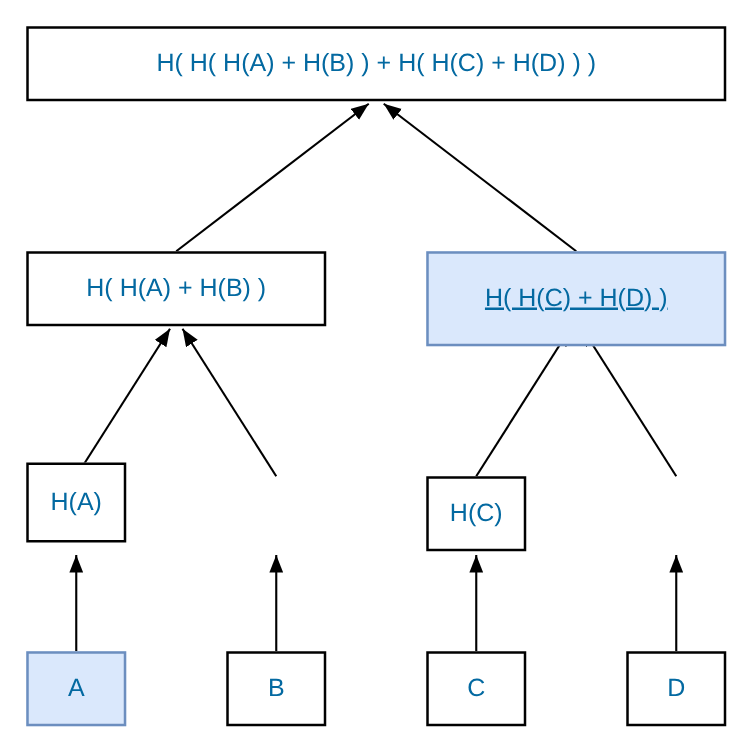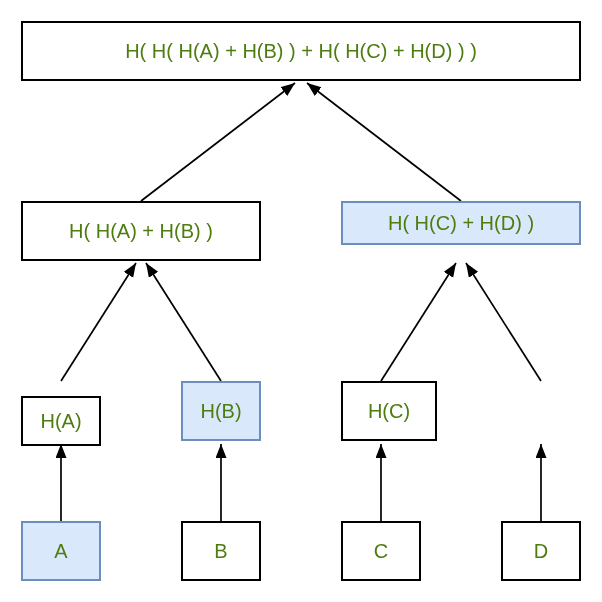--- a/index.html
+++ b/index.html
@@ -31,21 +31,21 @@
   }
   .node {
     position: absolute;
     box-sizing: border-box;
     background: var(--node-fill, #ffffff);
     border: 2px solid var(--node-border, #000000);
     display: flex;
     align-items: center;
     justify-content: center;
     font-size: 20px;
-    color: #4d7c0f;
+    color: #0369a1;
     white-space: nowrap;
   }
   .node.hl {
     background: var(--hl-fill, #dae8fc);
     border-color: var(--hl-border, #6c8ebf);
   }
 </style>
 </head>
 <body>
 
@@ -66,27 +66,26 @@
     <line x1="381" y1="381" x2="456" y2="263" marker-end="url(#arrow)"></line>
     <line x1="541" y1="381" x2="466" y2="263" marker-end="url(#arrow)"></line>
     <line x1="141" y1="201" x2="295" y2="83" marker-end="url(#arrow)"></line>
     <line x1="461" y1="201" x2="307" y2="83" marker-end="url(#arrow)"></line>
   </svg>
 
   <div class="node" style="left:21px; top:21px; width:560px; height:60px;">H( H( H(A) + H(B) ) + H( H(C) + H(D) ) )</div>
 
   <div class="node" style="left:21px; top:201px; width:240px; height:60px;text-align:center;">H( H(A) + H(B) )</div>
 
-  <div class="node hl" style="left:341px; top:201px; width:240px; height:44px;">H( H(C) + H(D) )</div>
+  <div class="node hl" style="left:341px; top:201px; width:240px; height:76px;text-decoration:underline;">H( H(C) + H(D) )</div>
 
-  <div class="node" style="left:21px; top:396px; width:80px; height:50px;">H(A)</div>
+  <div class="node" style="left:21px; top:370px; width:80px; height:64px;">H(A)</div>
 
-  <div class="node hl" style="left:181px; top:381px; width:80px; height:60px;">H(B)</div>
 
-  <div class="node" style="left:341px; top:381px; width:96px; height:60px;">H(C)</div>
+  <div class="node" style="left:341px; top:381px; width:80px; height:60px;">H(C)</div>
 
 
   <div class="node hl" style="left:21px; top:521px; width:80px; height:60px;">A</div>
 
   <div class="node" style="left:181px; top:521px; width:80px; height:60px;">B</div>
 
   <div class="node" style="left:341px; top:521px; width:80px; height:60px;">C</div>
 
   <div class="node" style="left:501px; top:521px; width:80px; height:60px;">D</div>
 

